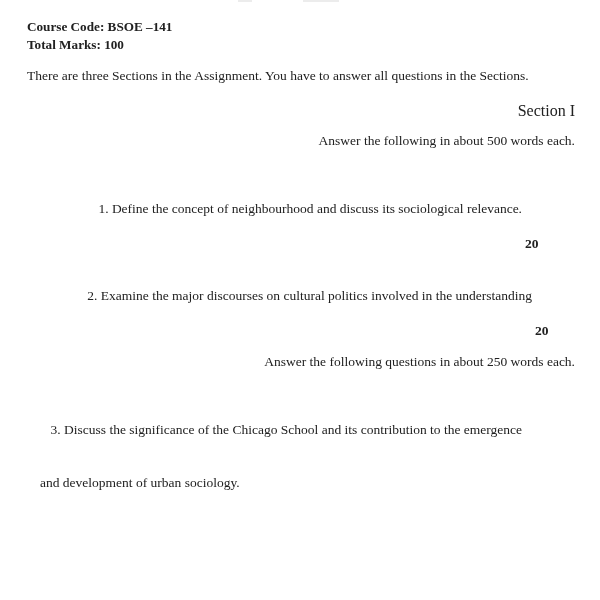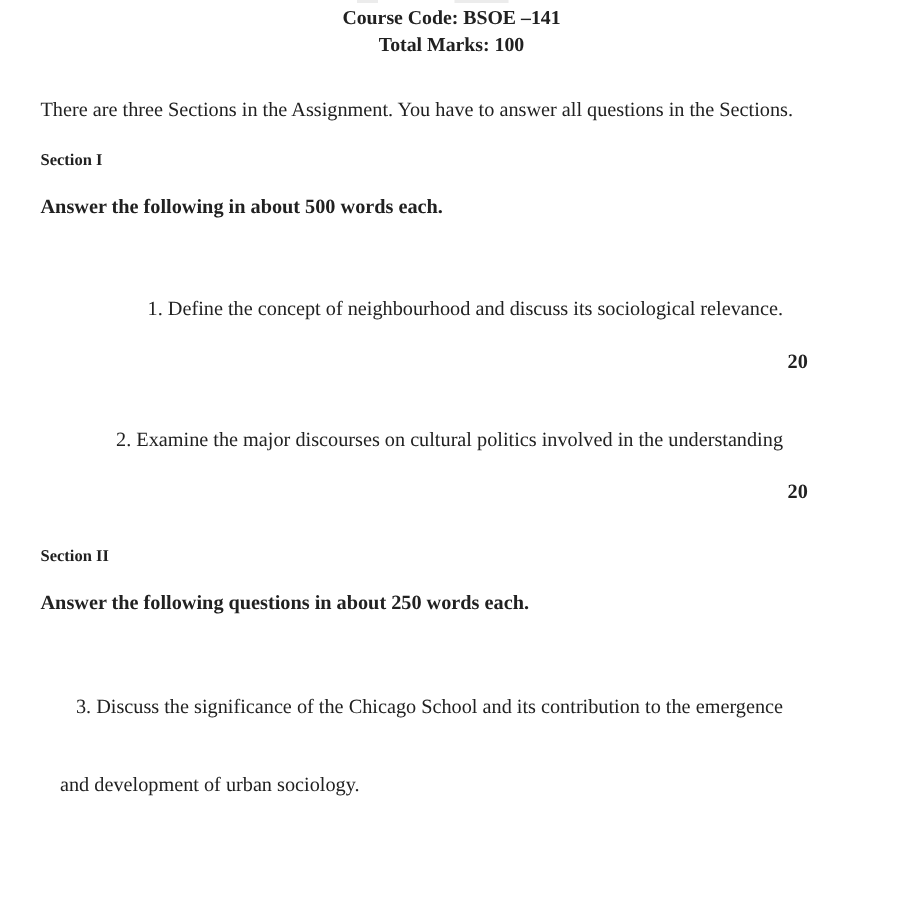--- a/index.html
+++ b/index.html
@@ -21,48 +21,48 @@
   .scan-artifact {
     position: absolute;
     top: 0;
     height: 2px;
     background: #dcdcdc;
     opacity: 0.55;
   }
   #artifact-1 { left: 238px; width: 14px; }
   #artifact-2 { left: 303px; width: 36px; }
   .hdr-block {
-    padding-top: 3px;
-    text-align: center;
+    padding-top: 18px;
+    text-align: left;
     font-weight: bold;
     font-size: 13.2px;
     line-height: 17.6px;
   }
-  .intro { margin-top: 26px; white-space: pre-wrap; }
+  .intro { margin-top: 14px; white-space: pre-wrap; }
   .sec-title {
-    text-align: left;
-    font-weight: bold;
-    font-size: 11px;
+    text-align: right;
+    font-weight: normal;
+    font-size: 16px;
   }
-  .sec-instr { font-weight: bold; white-space: pre-wrap; }
+  .sec-instr { font-weight: normal; white-space: pre-wrap; text-align: right; }
   .q-row { position: relative; }
   .q-text { white-space: pre-wrap; max-width: 495px; }
   .q-line { white-space: pre-wrap; text-align: right; }
   .q-cont { padding-left: 13px; white-space: pre-wrap; }
   .q-marks {
     position: absolute;
     left: 498px;
     bottom: 0;
     white-space: nowrap;
     font-weight: bold;
   }
   #sec1-title { margin-top: 17px; }
   #sec1-instr { margin-top: 13px; }
   #q1 { margin-top: 15px; }
-  #q2 { margin-top: 0; }
+  #q2 { margin-top: 0; margin-left: 10px; }
   #sec2-title { margin-top: 26px; }
   #sec2-instr { margin-top: 13px; }
   #q3 { margin-top: 16px; }
 </style>
 </head>
 <body>
 
 <div class="scan-artifact" id="artifact-1"></div>
 <div class="scan-artifact" id="artifact-2"></div>
 
@@ -85,21 +85,20 @@
     <span class="q-marks">20</span>
   </div>
 
   <div class="q-row" id="q2">
     <div class="q-text">
       <div class="q-line">2. Examine the major discourses on cultural politics involved in the understanding</div>
     </div>
     <span class="q-marks">20</span>
   </div>
 
-  <div class="sec-title" id="sec2-title">Section II</div>
   <div class="sec-instr" id="sec2-instr">Answer the following questions in about 250 words each.</div>
 
   <div class="q-row" id="q3">
     <div class="q-text">
       <div class="q-line">3. Discuss the significance of the Chicago School and its contribution to the emergence</div>
       <div class="q-cont">and development of urban sociology.</div>
     </div>
 
   </div>
 

